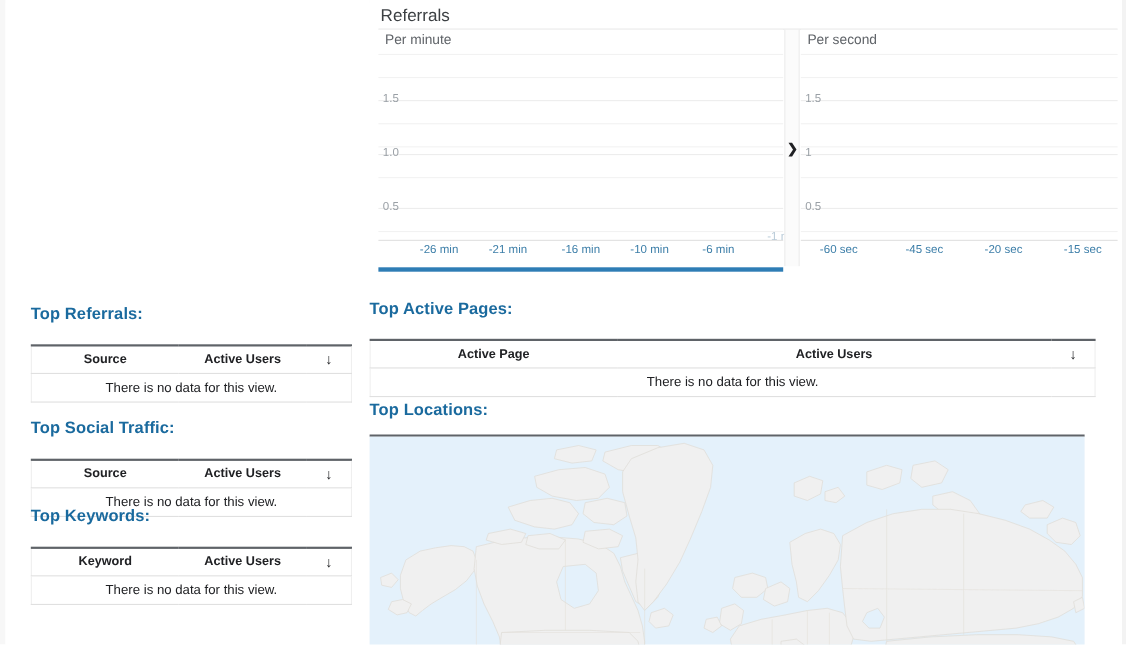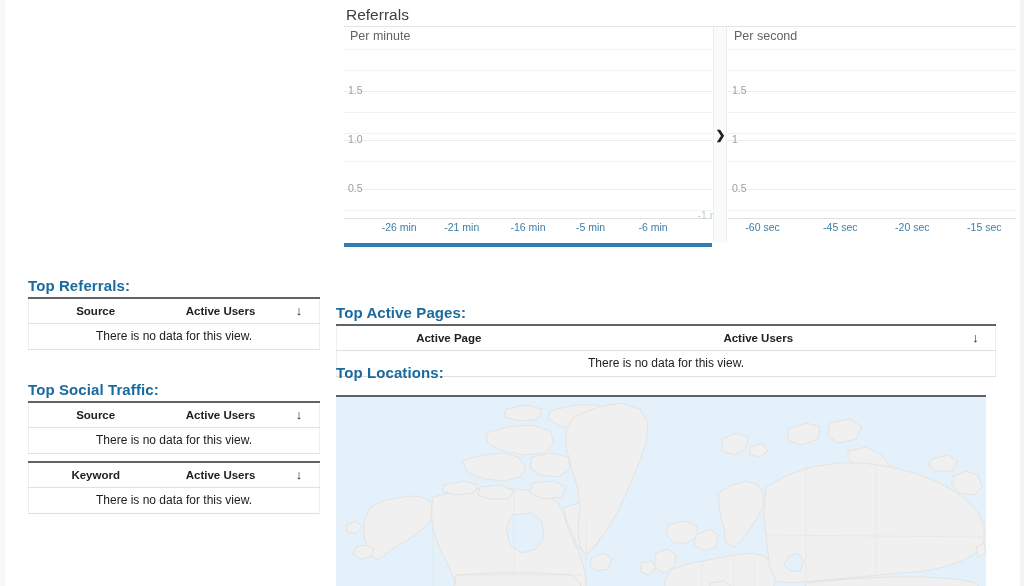--- a/index.html
+++ b/index.html
@@ -29,21 +29,21 @@
     margin-top:6px; letter-spacing:-1px;
   }
   .rightnow-label {
     font-size:13px; color:#3c4043; font-weight:400; margin-top:4px; line-height:18px;
   }
 
   
   .lt-block { position:absolute; left:23px; width:292px; }
   .lt-title {
     font-size:15px; font-weight:bold; color:#1a6a9e; letter-spacing:.1px;
-    padding-bottom:3px;
+    padding-bottom:19px;
   }
   .gtable { width:100%; border-collapse:collapse; background:#fff; }
   .gtable thead tr { background:#fff; }
   .gtable th {
     border-top:2px solid #5f6368;
     border-bottom:1px solid #e0e0e0;
     font-size:11.5px; font-weight:bold; color:#202124;
     height:25px; padding:0 6px; text-align:center; white-space:nowrap;
   }
   .gtable th.col-a { width:46%; }
@@ -101,21 +101,21 @@
   }
 
   
   .pv-divider { position:absolute; left:377px; top:27px; width:14px; height:215px;
     background:#fbfbfb; border-left:1px solid #ededed; border-right:1px solid #ededed; }
   .chev-btn { position:absolute; left:379px; top:128px; width:11px; height:14px;
     display:flex; align-items:center; justify-content:center;
     font-size:12px; color:#202124; font-weight:bold; line-height:1; }
 
   
-  .tap-block { position:absolute; left:0px; top:272px; width:660px;margin-top:32px; }
+  .tap-block { position:absolute; left:0px; top:272px; width:660px; }
   .tap-block .gtable th.col-a { width:34%; }
   .tap-block .gtable th.col-b { width:60%; }
   .tap-block .gtable th.col-c { width:6%; }
 
   
   .tl-block { position:absolute; left:0px; top:364px; width:660px; }
   .map-wrap {
     position:relative; width:650px; height:195px;
     background:#e4f1fb; overflow:hidden; border-top:0;
   }
@@ -163,20 +163,21 @@
         </thead>
         <tbody>
           <tr>
             <td colspan="3">There is no data for this view.</td>
           </tr>
         </tbody>
       </table>
     </div>
 
     <div class="lt-block" style="top:461px;">
+      <div class="lt-title">Top Keywords:</div>
       <table class="gtable">
         <thead>
           <tr>
             <th class="col-a th-side">Keyword</th>
             <th class="col-b">Active Users</th>
             <th class="col-c th-side-r"><span class="sort-arrow">↓</span></th>
           </tr>
         </thead>
         <tbody>
           <tr>
@@ -208,21 +209,21 @@
           <div class="gridline" style="top:112px;"></div>
           <div class="gridline major" style="top:140px;"></div>
           <div class="ylab" style="top:140px;">0.5</div>
           <div class="gridline" style="top:161px;"></div>
           <div class="axis-base"></div>
 
           <div class="xlabels">
             <div class="xlab" style="left:15%;">-26 min</div>
             <div class="xlab" style="left:32%;">-21 min</div>
             <div class="xlab" style="left:50%;">-16 min</div>
-            <div class="xlab" style="left:67%;">-5 min</div>
+            <div class="xlab" style="left:67%;">-10 min</div>
             <div class="xlab" style="left:84%;">-6 min</div>
             <div class="xlab xlab-faint" style="left:100%; bottom:14px;">-1 min</div>
           </div>
         </div>
       </div>
 
       <div class="pv-divider"></div>
       <div class="chev-btn">❯</div>
 
       <div class="chart chart-sec">

